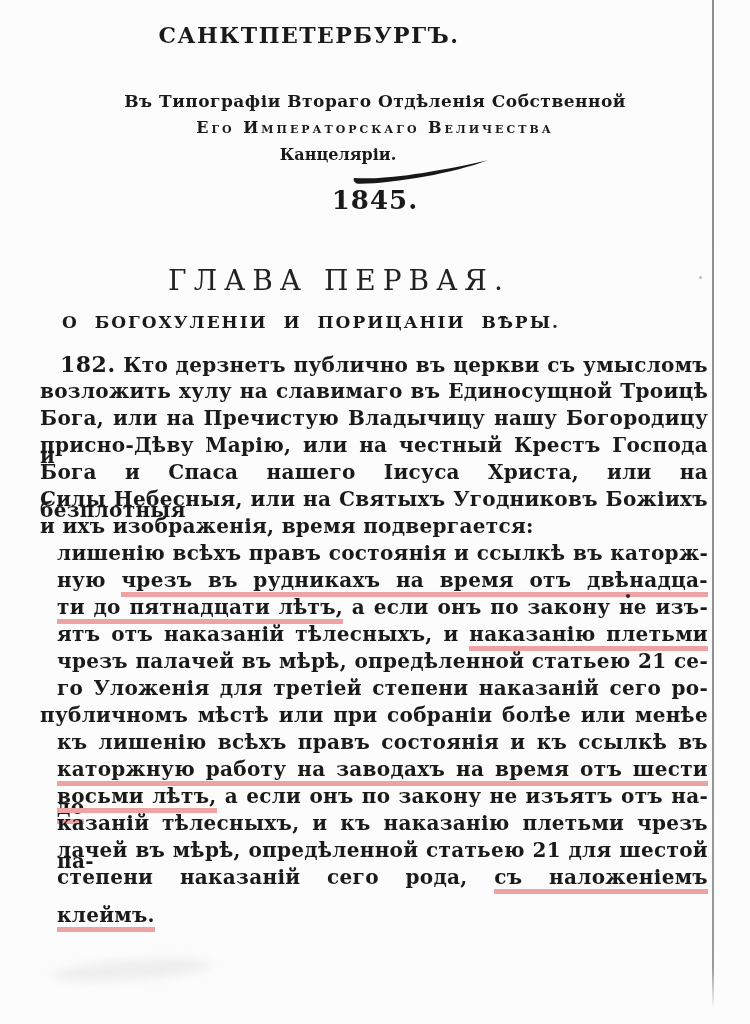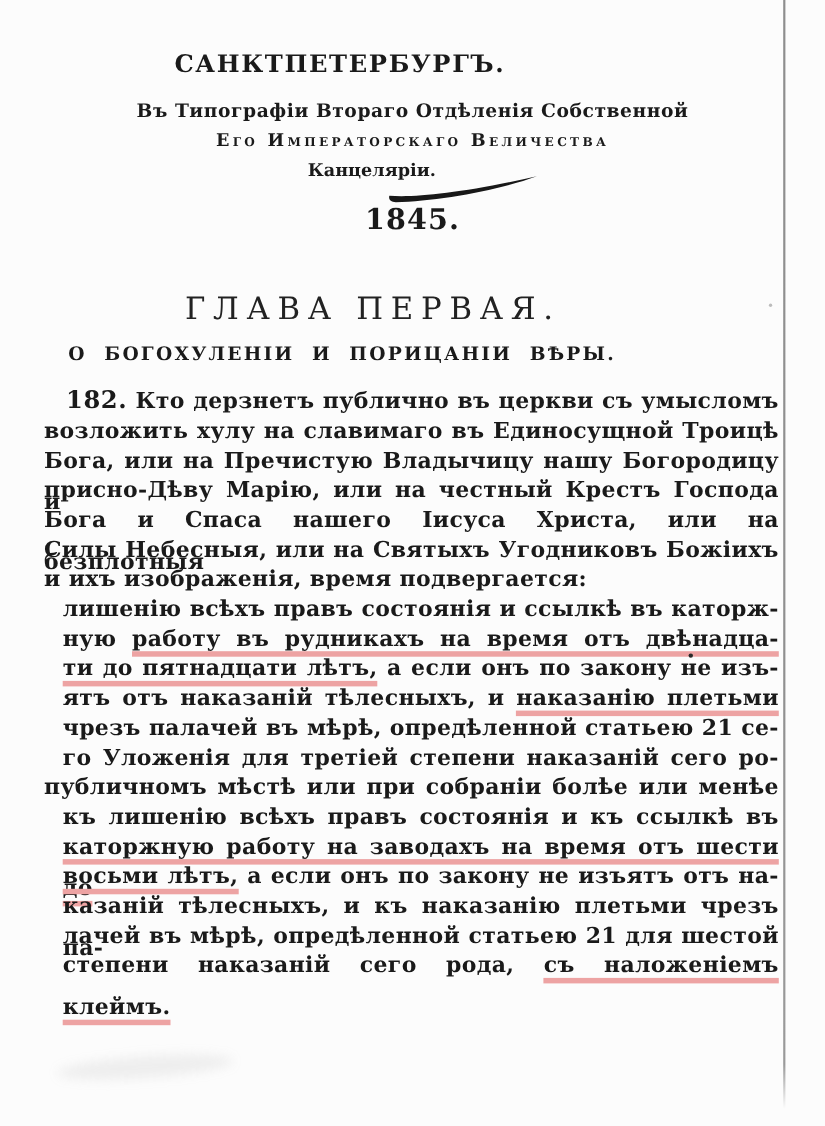--- a/index.html
+++ b/index.html
@@ -12,21 +12,21 @@
     position:relative;
     width:750px;height:1024px;
     margin:0 auto;
     background:var(--bg);
     overflow:hidden;
     font-family:"DejaVu Serif","Liberation Serif",serif;
     color:var(--ink);
   }
   
   .city{
-    position:absolute;top:45px;left:0;width:618px;
+    position:absolute;top:22px;left:0;width:618px;
     text-align:center;font-weight:bold;font-size:22px;
     letter-spacing:1.5px;
   }
   .imp1{
     position:absolute;top:91px;left:0;width:750px;
     text-align:center;font-weight:bold;font-size:17px;
     letter-spacing:0.5px;
   }
   .imp2{
     position:absolute;top:118px;left:0;width:750px;
@@ -119,21 +119,21 @@
         <div class="line"><span class="run num">182.</span><span class="run"> Кто дерзнетъ публично въ церкви съ умысломъ</span></div>
         <div class="line"><span class="run">возложить хулу на славимаго въ Единосущной Троицѣ</span></div>
         <div class="line"><span class="run">Бога, или на Пречистую Владычицу нашу Богородицу и</span></div>
         <div class="line"><span class="run">присно-Дѣву Марію, или на честный Крестъ Господа</span></div>
         <div class="line"><span class="run">Бога и Спаса нашего Іисуса Христа, или на безплотныя</span></div>
         <div class="line"><span class="run">Силы Небесныя, или на Святыхъ Угодниковъ Божіихъ</span></div>
         <div class="line short"><span class="run">и ихъ изображенія, время подвергается:</span></div>
       </div>
       <div class="para block">
         <div class="line"><span class="run">лишенію всѣхъ правъ состоянія и ссылкѣ въ каторж-</span></div>
-        <div class="line"><span class="run">ную </span><span class="run u">работу въ рудникахъ на время отъ двѣнадца-</span></div>
+        <div class="line"><span class="run">ную </span><span class="run u">чрезъ въ рудникахъ на время отъ двѣнадца-</span></div>
         <div class="line"><span class="run u">ти до пятнадцати лѣтъ,</span><span class="run"> а если онъ по закону не изъ-</span></div>
         <div class="line"><span class="run">ятъ отъ наказаній тѣлесныхъ, и </span><span class="run u">наказанію плетьми</span></div>
         <div class="line"><span class="run">чрезъ палачей въ мѣрѣ, опредѣленной статьею 21 се-</span></div>
         <div class="line"><span class="run">го Уложенія для третіей степени наказаній сего ро-</span></div>
       </div>
       <div class="para flush">
         <div class="line"><span class="run">публичномъ мѣстѣ или при собраніи болѣе или менѣе</span></div>
       </div>
       <div class="para block">
         <div class="line"><span class="run">къ лишенію всѣхъ правъ состоянія и къ ссылкѣ въ</span></div>

